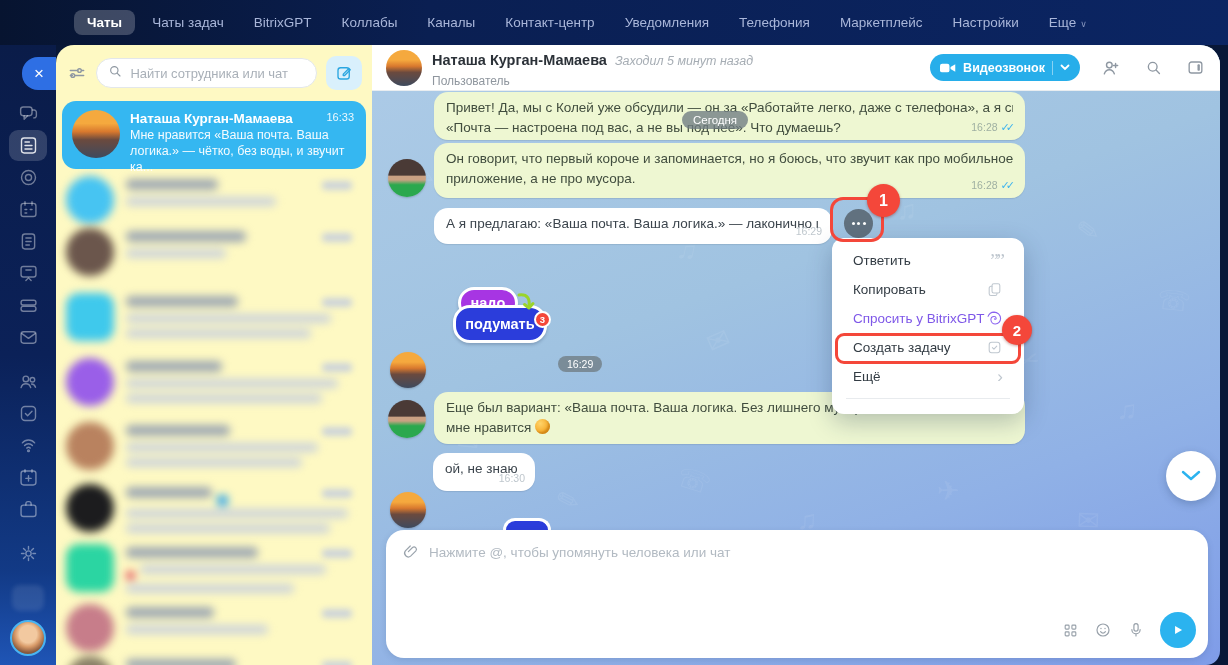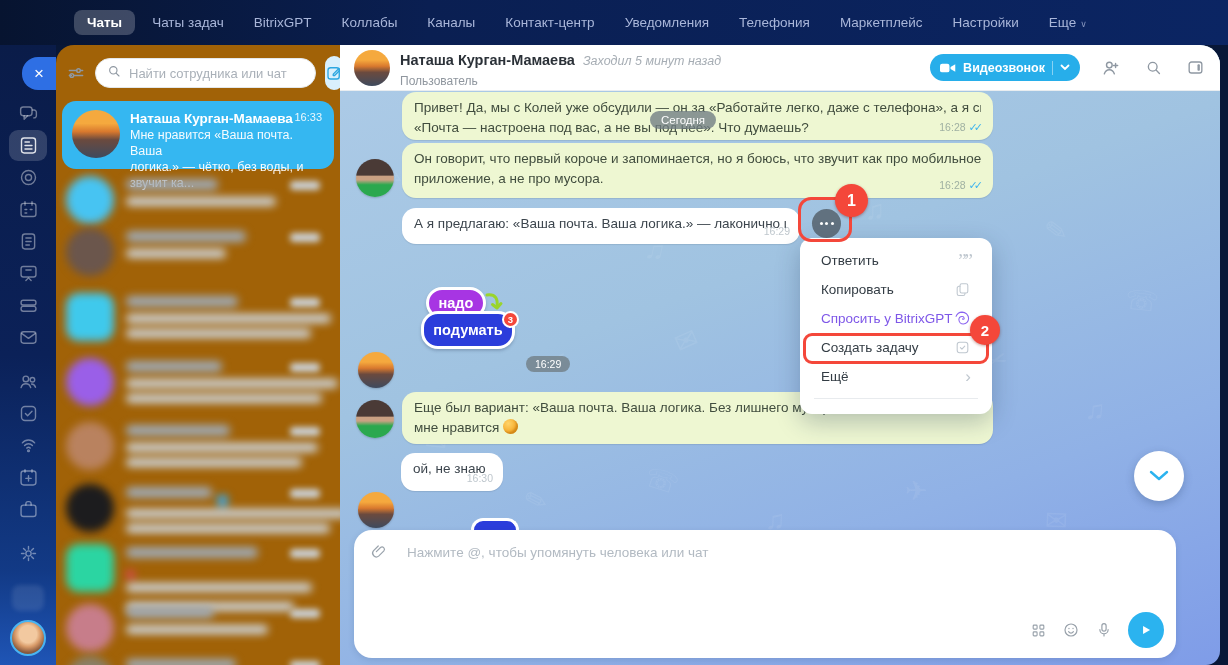--- a/index.html
+++ b/index.html
@@ -27,21 +27,21 @@
   .ric svg{stroke:rgba(255,255,255,.42);fill:none;stroke-width:1.6;stroke-linecap:round;stroke-linejoin:round}
   .ric.active{background:rgba(255,255,255,.16)}
   .ric.active svg{stroke:rgba(255,255,255,.85)}
   .ric.gap{margin-top:12px}
   .rail-blur{position:absolute;left:12px;bottom:54px;width:32px;height:26px;border-radius:8px;background:rgba(255,255,255,.10);filter:blur(2px)}
   .rail-avatar{position:absolute;left:10px;bottom:9px;width:36px;height:36px;border-radius:50%;
                border:2.5px solid #49b4f2;cursor:pointer;
                background:radial-gradient(circle at 50% 38%,#f2c9a0 0 34%,#d89a68 50%,#8a5a3e 72%,#41597a)}
 
   
-  .chatlist{width:284px;flex:none;background:#a16207;border-radius:18px 0 0 0;position:relative;overflow:hidden}
+  .chatlist{width:316px;flex:none;background:#fef9c3;border-radius:18px 0 0 0;position:relative;overflow:hidden}
   .cl-header{height:56px;display:flex;align-items:center;padding:0 10px;gap:9px}
   .cl-filter{width:24px;height:24px;display:flex;align-items:center;justify-content:center;cursor:pointer}
   .cl-filter svg,.cl-search svg{stroke:#8f98a2;fill:none;stroke-width:1.7;stroke-linecap:round}
   .cl-search{flex:1;height:30px;border:1.5px solid #e3e7ea;border-radius:16px;display:flex;align-items:center;padding:0 10px;gap:7px;background:#fff}
   .cl-search input{border:none;outline:none;flex:1;font-size:13px;font-family:inherit;color:#444;background:transparent}
   .cl-search input::placeholder{color:#a9b0b8}
   .cl-compose{width:40px;height:34px;background:#d9f0fc;border-radius:10px;display:flex;align-items:center;justify-content:center;cursor:pointer}
   .cl-compose svg{stroke:#2aa6e0;fill:none;stroke-width:1.8;stroke-linecap:round;stroke-linejoin:round}
   .cl-items{padding:0 6px}
   .cl-sel{background:#35b7f1;border-radius:14px;height:68px;padding:9px 12px 9px 10px;color:#fff;position:relative;cursor:pointer;display:flex;gap:10px}
@@ -100,21 +100,21 @@
   .chip.small{font-size:10.5px;padding:2px 9px}
   .emoji{display:inline-block;width:15px;height:15px;border-radius:50%;vertical-align:-2px;margin-left:4px;
          background:radial-gradient(circle at 35% 30%,#ffd46a,#f5a623 70%,#d98c12);
          box-shadow:inset -2px -2px 2px rgba(150,80,0,.35)}
 
   
   .sticker{position:absolute;left:76px;top:235px;width:120px;height:100px;z-index:1}
   .st-pill{position:absolute;color:#fff;font-weight:bold;border:3px solid #fff;border-radius:17px;
            display:flex;align-items:center;justify-content:center;box-shadow:0 2px 3px rgba(40,60,90,.25)}
   .st1{left:10px;top:7px;width:60px;height:32px;background:#a735e3;font-size:14.5px}
-  .st2{left:5px;top:31px;width:94px;height:38px;background:#2b3ddb;font-size:14.5px}
+  .st2{left:5px;top:25px;width:94px;height:38px;background:#2b3ddb;font-size:14.5px}
   .st-badge{position:absolute;left:86px;top:31px;width:17px;height:17px;border-radius:50%;background:#f4473a;
             border:2px solid #fff;color:#fff;font-size:9.5px;font-weight:bold;display:flex;align-items:center;justify-content:center;z-index:2}
   .st-arrow{position:absolute;left:68px;top:11px}
 
   
   .dots-btn{position:absolute;left:472px;top:164px;width:29px;height:29px;border-radius:50%;cursor:pointer;
             background:rgba(86,99,109,.85);z-index:6;display:flex;align-items:center;justify-content:center;gap:2.5px}
   .dots-btn i{width:3px;height:3px;border-radius:50%;background:#fff}
   .ring1{position:absolute;left:458px;top:152px;width:54px;height:45px;border:3.5px solid #f4473a;border-radius:13px;z-index:8;pointer-events:none}
   .badge{position:absolute;border-radius:50%;background:#f4473a;color:#fff;font-weight:bold;z-index:9;
@@ -141,21 +141,21 @@
                 border:3px solid #fff;border-bottom:none;border-radius:12px 12px 0 0;z-index:4}
 
   
   .scrollbtn{position:absolute;left:794px;top:406px;width:50px;height:50px;border-radius:50%;background:#fff;z-index:6;
              box-shadow:0 3px 8px rgba(40,70,110,.3);display:flex;align-items:center;justify-content:center;cursor:pointer}
   .scrollbtn svg{stroke:#2bb3ef;fill:none;stroke-width:2.4;stroke-linecap:round;stroke-linejoin:round}
 
   
   .composer{position:absolute;left:14px;top:485px;width:822px;height:128px;background:#fff;border-radius:18px;z-index:5;
             box-shadow:0 2px 6px rgba(50,80,120,.18)}
-  .comp-row{display:flex;align-items:center;gap:19px;padding:13px 16px 0}
+  .comp-row{display:flex;align-items:center;gap:9px;padding:13px 16px 0}
   .comp-row svg{stroke:#9aa3ac;fill:none;stroke-width:1.6;stroke-linecap:round}
   .comp-ph{font-size:13.5px;color:#b2bac2}
   .comp-icons{position:absolute;right:12px;bottom:10px;display:flex;align-items:center;gap:15px}
   .comp-icons .cic svg{stroke:#98a1aa;fill:none;stroke-width:1.6;stroke-linecap:round;stroke-linejoin:round}
   .cic{cursor:pointer;display:flex}
   .send-btn{width:36px;height:36px;border-radius:50%;background:#2bb3ef;display:flex;align-items:center;justify-content:center;cursor:pointer}
 </style>
 </head>
 <body>
 

